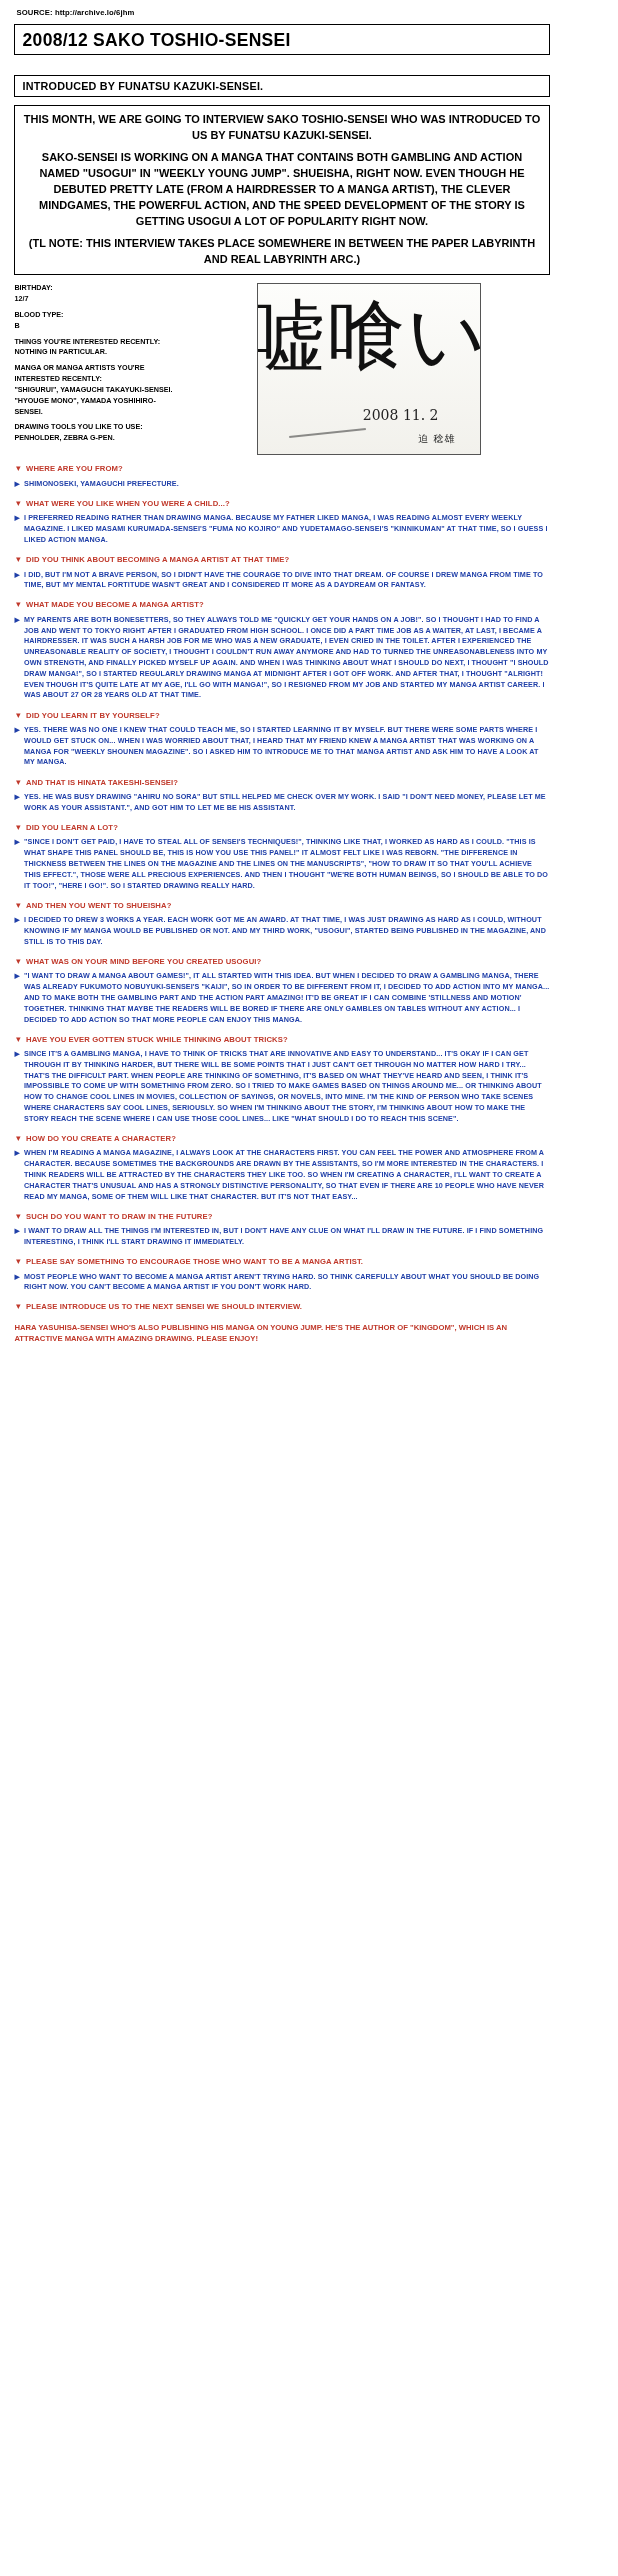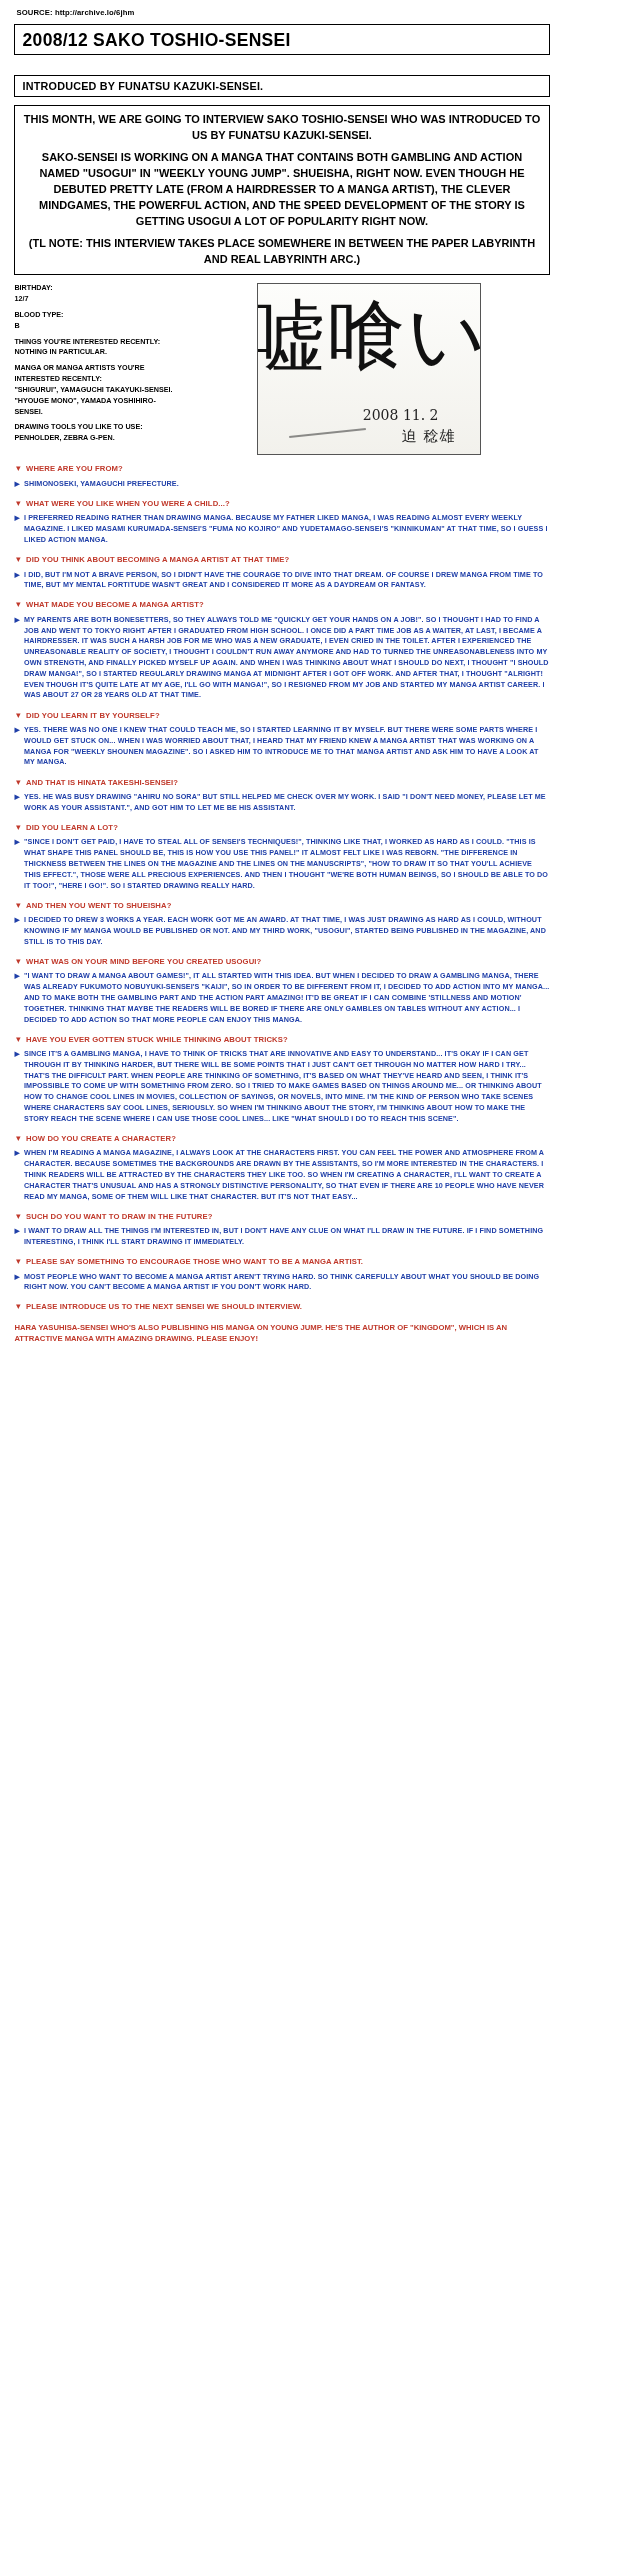--- a/index.html
+++ b/index.html
@@ -116,21 +116,21 @@
     color: #222;
     text-align: right;
     line-height: 1.3;
     margin-top: 24px;
   }
   .sketch .sig-name {
     position: absolute;
     bottom: 8.2px;
     right: 24px;
     font-family: "DejaVu Serif", serif;
-    font-size: 15px;
+    font-size: 10px;
     color: #222;
     letter-spacing: 1px;
   }
   .sketch .brush-stroke {
     position: absolute;
     left: 31px;
     bottom: 20.6px;
     width: 77px;
     height: 1.5px;
     background: #333;

